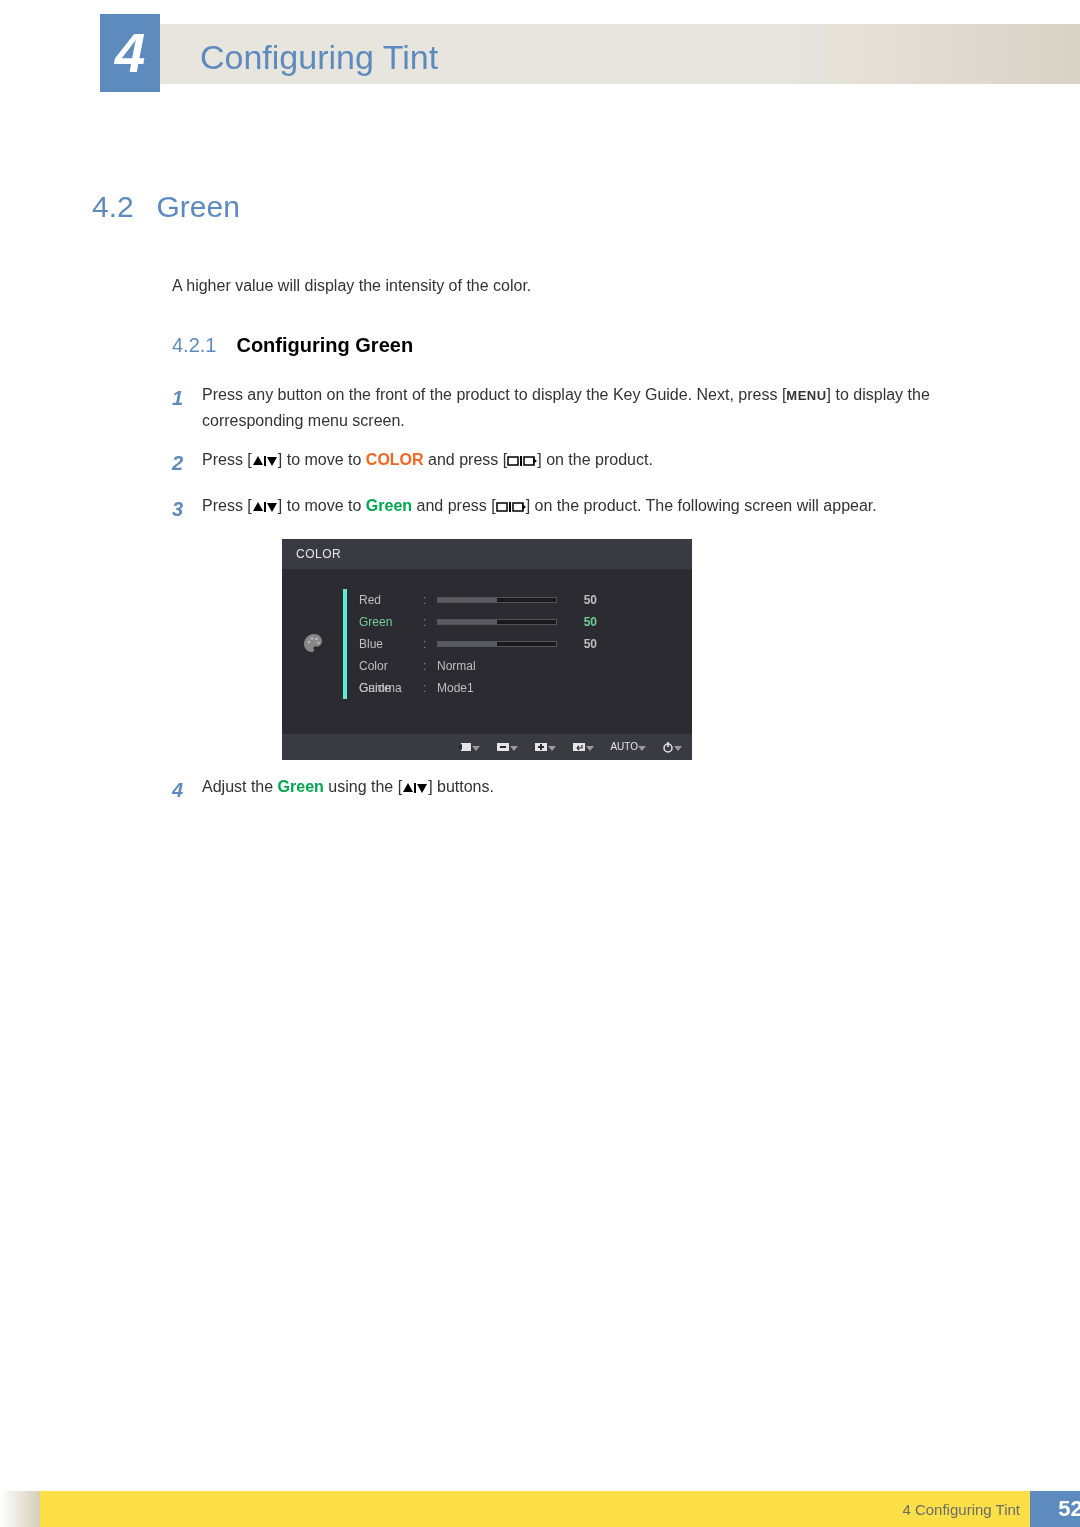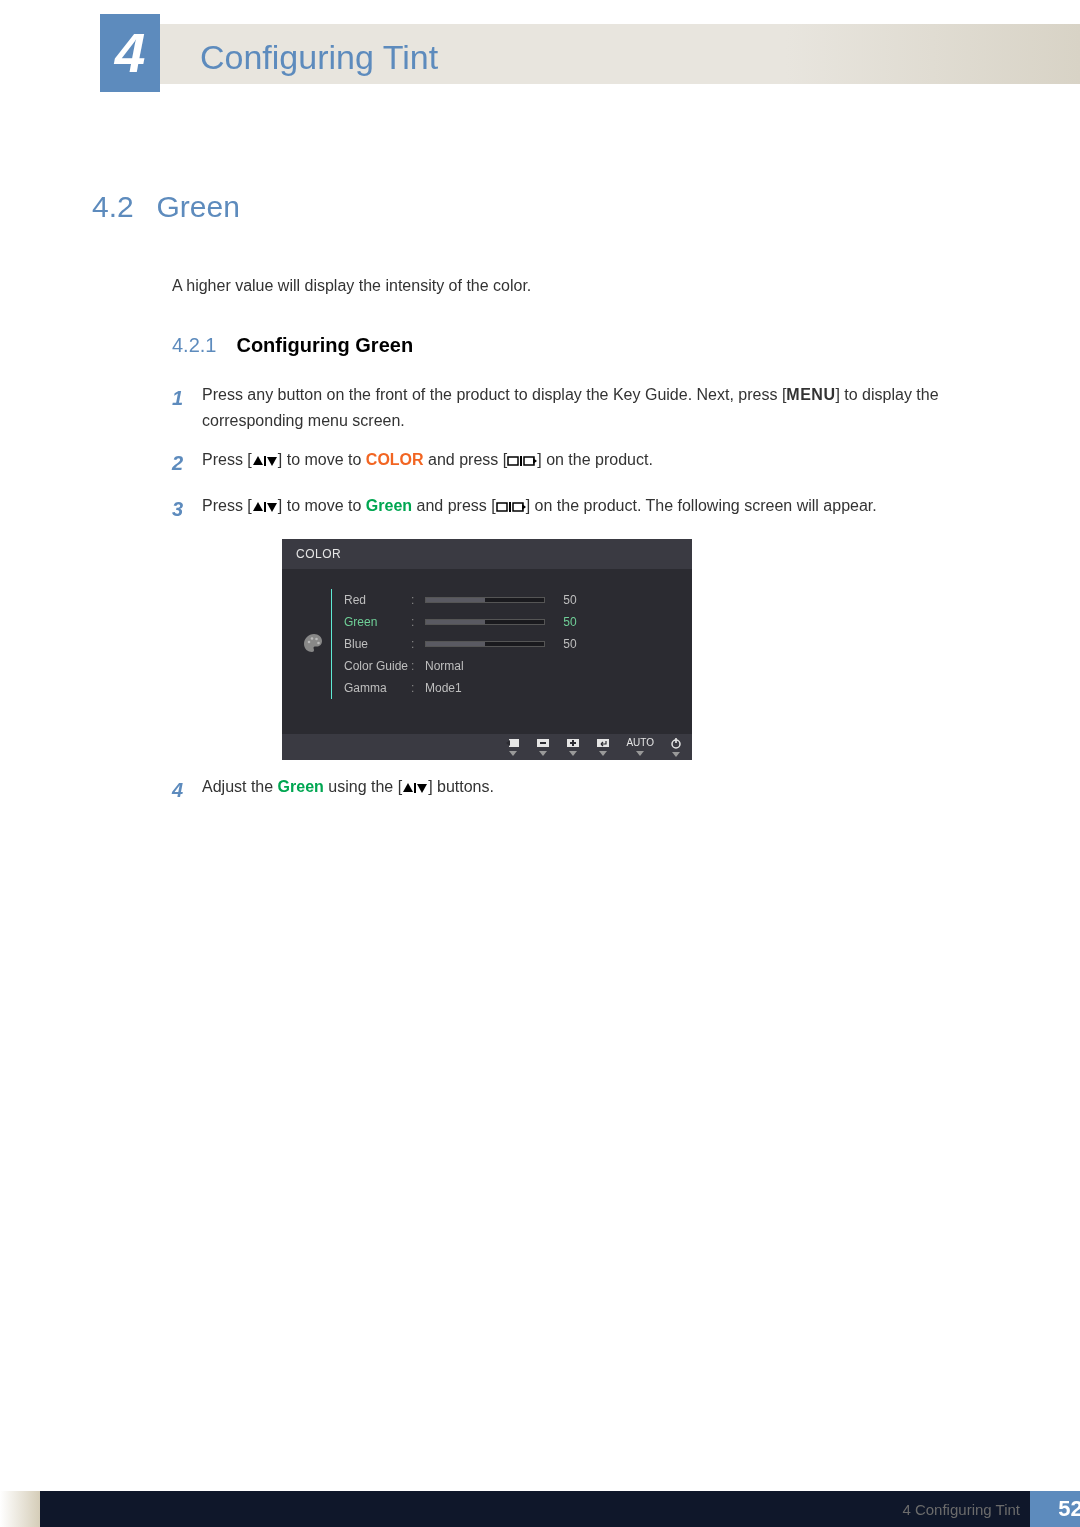--- a/index.html
+++ b/index.html
@@ -106,21 +106,21 @@
     font-weight: bold;
     width: 30px;
     flex-shrink: 0;
   }
   .step-text { flex: 1; }
   .hl-red { color: #f26522; font-weight: bold; }
   .hl-green { color: #00a651; font-weight: bold; }
   .menu-label {
     font-family: Arial, sans-serif;
     font-weight: bold;
-    font-size: 16px;
+    font-size: 13px;
     letter-spacing: 0.5px;
   }
   .icon-updown, .icon-enter {
     display: inline-block;
     vertical-align: middle;
     height: 14px;
   }
   
   .osd-wrapper {
     margin-left: 110px;
@@ -144,22 +144,23 @@
     padding: 20px 14px 35px 14px;
   }
   .osd-icon-col {
     width: 35px;
     display: flex;
     align-items: center;
     justify-content: center;
   }
   .osd-labels {
     width: 80px;
-    border-left: 1px solid #5eead4;
+    border-left: 4px solid #5eead4;
     padding-left: 12px;
+    margin-left: 12px;
   }
   .osd-labels div { height: 22px; line-height: 22px; }
   .osd-selected { color: #6fcf97; }
   .osd-colons {
     width: 14px;
   }
   .osd-colons div { height: 22px; line-height: 22px; color:#888;}
   .osd-controls {
     flex: 1;
   }
@@ -169,52 +170,52 @@
     height: 6px;
     background: #1a1a1e;
     border: 1px solid #555;
     position: relative;
     margin-right: 10px;
   }
   .bar-fill {
     height: 100%;
     background: #5a5a62;
   }
-  .bar-label { width: 30px; text-align: center; }
+  .bar-label { width: 30px; text-align: right; font-weight: bold; }
   .osd-footer {
     background: #3a3a42;
     height: 26px;
     display: flex;
     justify-content: flex-end;
     align-items: center;
     padding-right: 10px;
     gap: 16px;
   }
   .osd-footer .fbtn {
     color: #e5e5e5;
     font-size: 10px;
     display: flex;
-    flex-direction: column;
+    flex-direction: row;
     align-items: center;
     line-height: 1;
   }
   .osd-footer .fbtn svg { display:block; }
   .osd-footer .arrow-down {
     width: 0; height: 0;
     border-left: 4px solid transparent;
     border-right: 4px solid transparent;
     border-top: 5px solid #999;
     margin-top: 3px;
   }
   
   .page-footer {
     position: absolute;
     left: 0; right: 0; bottom: 0;
     height: 36px;
-    background: #0f172a;
+    background: #fde047;
     display: flex;
     align-items: center;
     justify-content: flex-end;
     font-size: 15px;
     color: #6b6b6b;
   }
   .page-footer .gradient-left {
     position: absolute;
     left: 0; top: 0; bottom: 0;
     width: 40px;

